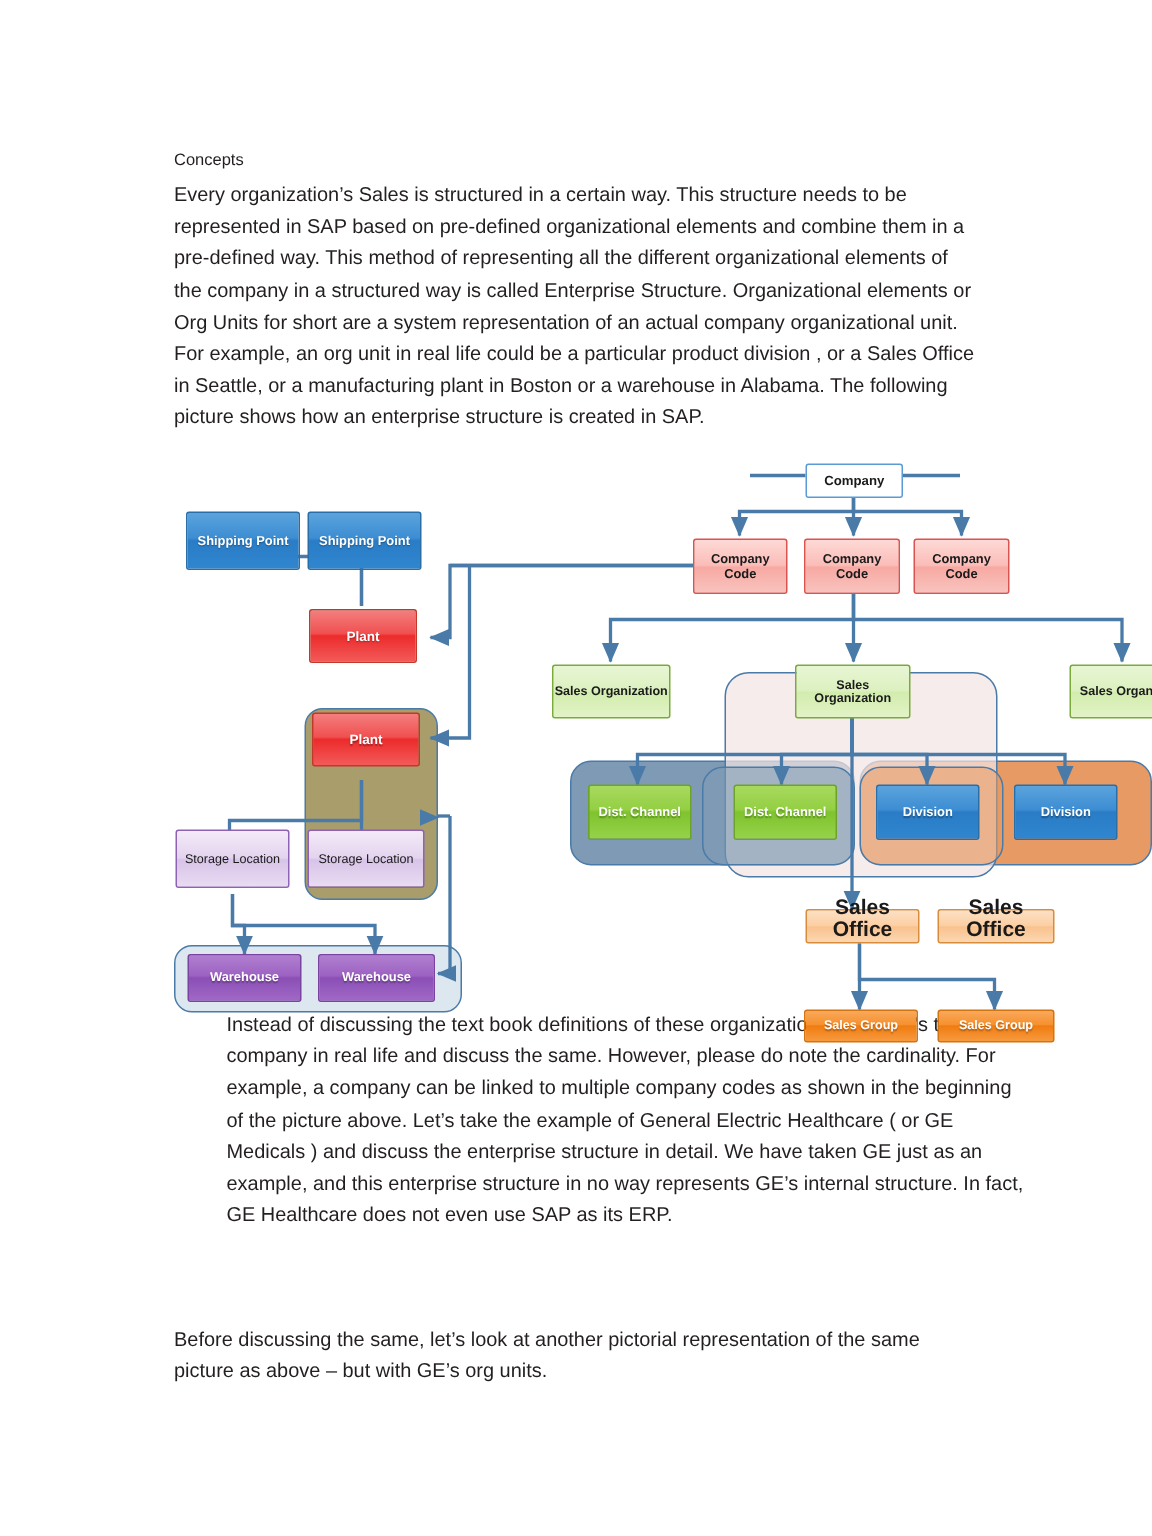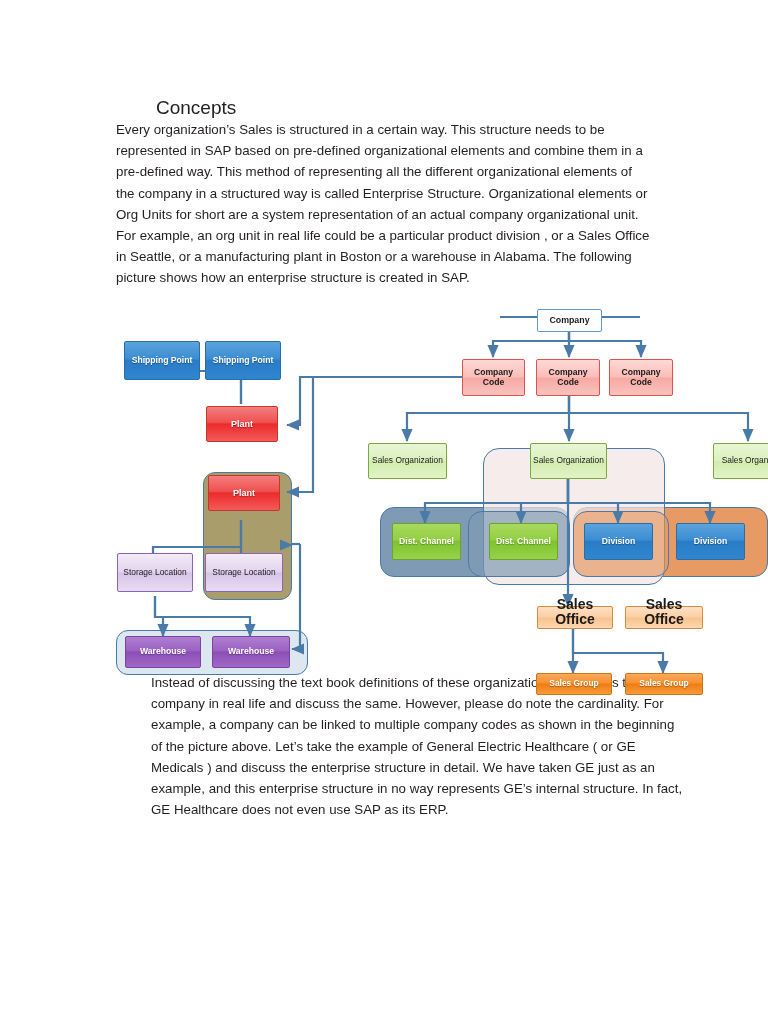--- a/index.html
+++ b/index.html
@@ -6,21 +6,21 @@
   body{
     width:768px;height:1024px;background:#ffffff;
     font-family:"Liberation Sans", sans-serif;
     -webkit-font-smoothing:antialiased;
     overflow:hidden;position:relative;
   }
   .page{position:relative;width:768px;height:1024px;}
 
   
   .doc-text{position:absolute;left:116px;width:536px;color:#231f20;}
-  .heading{font-size:19px;line-height:21px;top:97px;margin-left:40px;}
+  .heading{font-size:11px;line-height:21px;top:97px;}
   .para{font-size:13.3px;line-height:21.2px;text-align:left;}
   #para-1{top:119px;}
   #para-2{top:672px;margin-left:35px;}
   #para-3{top:882px;}
 
   
   .diagram{position:absolute;left:0;top:295px;width:640px;height:410px;}
   .node{
     position:absolute;box-sizing:border-box;
     display:flex;align-items:center;justify-content:center;
@@ -47,21 +47,21 @@
     border:1px solid #d9534f;color:#1a1a1a;font-weight:bold;font-size:8.6px;
   }
   
   .n-white{
     background:#ffffff;border:1px solid #5b9bd5;color:#1a1a1a;
     font-weight:bold;font-size:8.8px;border-radius:2px;
   }
   
   .n-green-l{
     background:linear-gradient(180deg,#e8f6d4 0%,#dcf0c0 48%,#d2ecae 52%,#e2f3c6 100%);
-    border:1px solid #7aa93c;color:#1a1a1a;font-weight:normal;font-size:8.4px;
+    border:1px solid #7aa93c;color:#1a1a1a;font-weight:bold;font-size:8.4px;
   }
   
   .n-green-b{
     background:linear-gradient(180deg,#a8d95e 0%,#93cf43 45%,#7fc32e 50%,#96d24a 100%);
     border:1px solid #6ca32a;color:#ffffff;font-weight:bold;font-size:8.6px;
     text-shadow:0 1px 1px rgba(0,0,0,.3);
   }
   
   .n-orange-l{
     background:linear-gradient(180deg,#fde0c4 0%,#fbcfa4 48%,#f9c28d 52%,#fcd7b2 100%);
@@ -116,20 +116,21 @@
 <body>
 
 <div class="page">
 
   <div class="doc-text heading">Concepts</div>
 
   <div class="doc-text para" id="para-1">Every organization’s Sales is structured in a certain way. This structure needs to be represented in SAP based on pre-defined organizational elements and combine them in a pre-defined way. This method of representing all the different organizational elements of the company in a structured way is called Enterprise Structure. Organizational elements or Org Units for short are a system representation of an actual company organizational unit. For example, an org unit in real life could be a particular product division , or a Sales Office in Seattle, or a manufacturing plant in Boston or a warehouse in Alabama. The following picture shows how an enterprise structure is created in SAP.</div>
 
   <div class="doc-text para" id="para-2">Instead of discussing the text book definitions of these organizational units, let’s take a company in real life and discuss the same. However, please do note the cardinality. For example, a company can be linked to multiple company codes as shown in the beginning of the picture above. Let’s take the example of General Electric Healthcare ( or GE Medicals ) and discuss the enterprise structure in detail. We have taken GE just as an example, and this enterprise structure in no way represents GE’s internal structure. In fact, GE Healthcare does not even use SAP as its ERP.</div>
 
+  <div class="doc-text para" id="para-3">Before discussing the same, let’s look at another pictorial representation of the same picture as above – but with GE’s org units.</div>
 
   <div class="diagram">
 
     <div class="grp grp-khaki" style="left:203px;top:177px;width:89px;height:128px;"></div>
 
     <div class="grp grp-wh" style="left:116px;top:335px;width:192px;height:45px;"></div>
 
     <div class="grp grp-slate" style="left:380px;top:212px;width:190px;height:70px;"></div>
 
     <div class="grp grp-orange" style="left:573px;top:212px;width:195px;height:70px;"></div>

